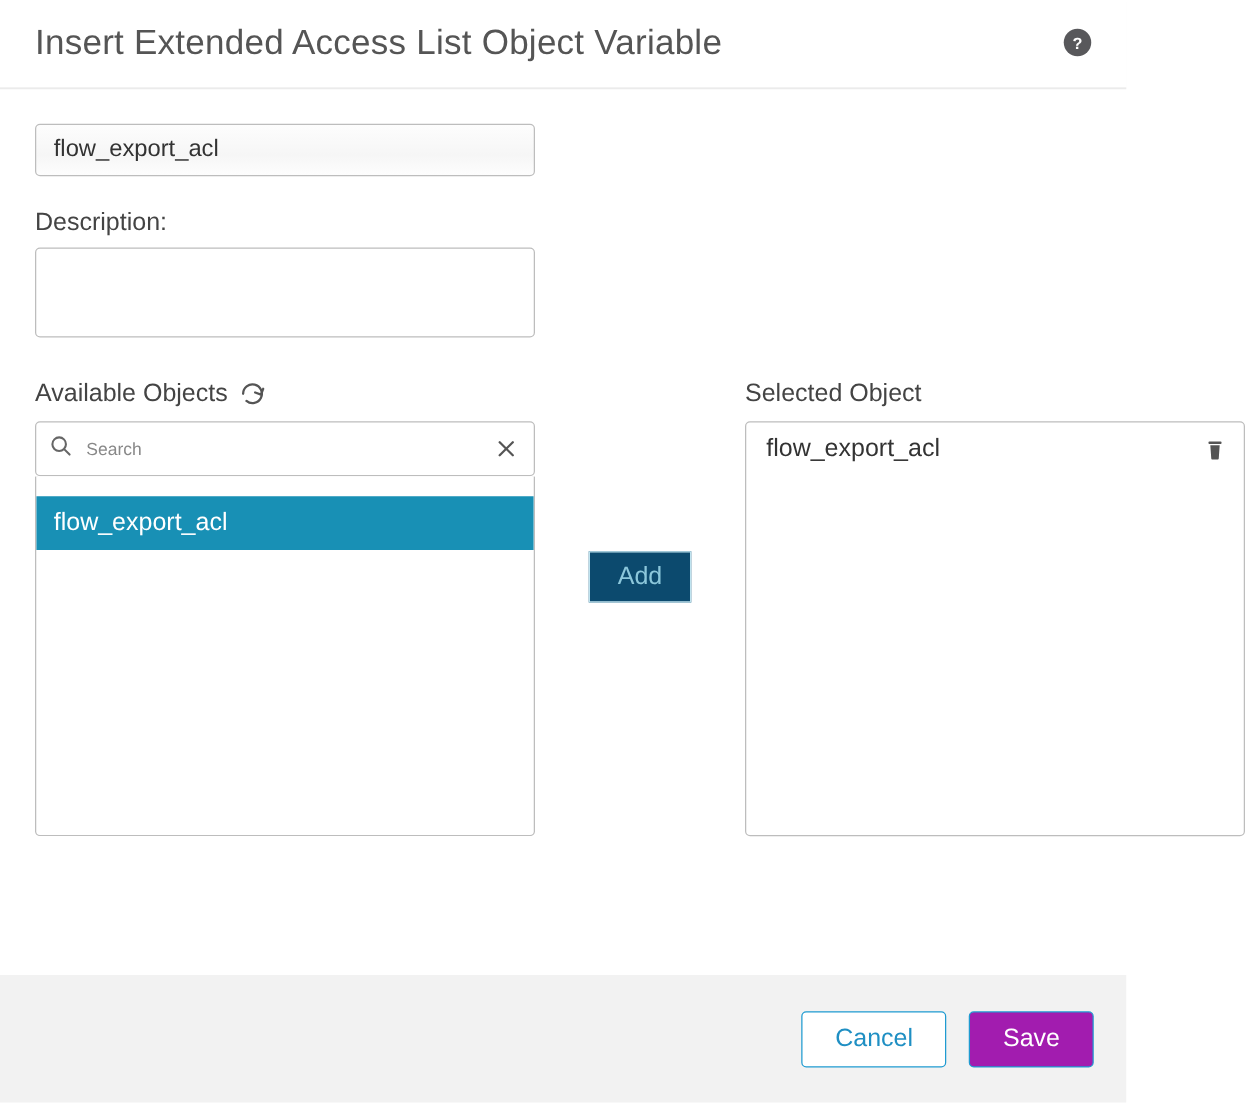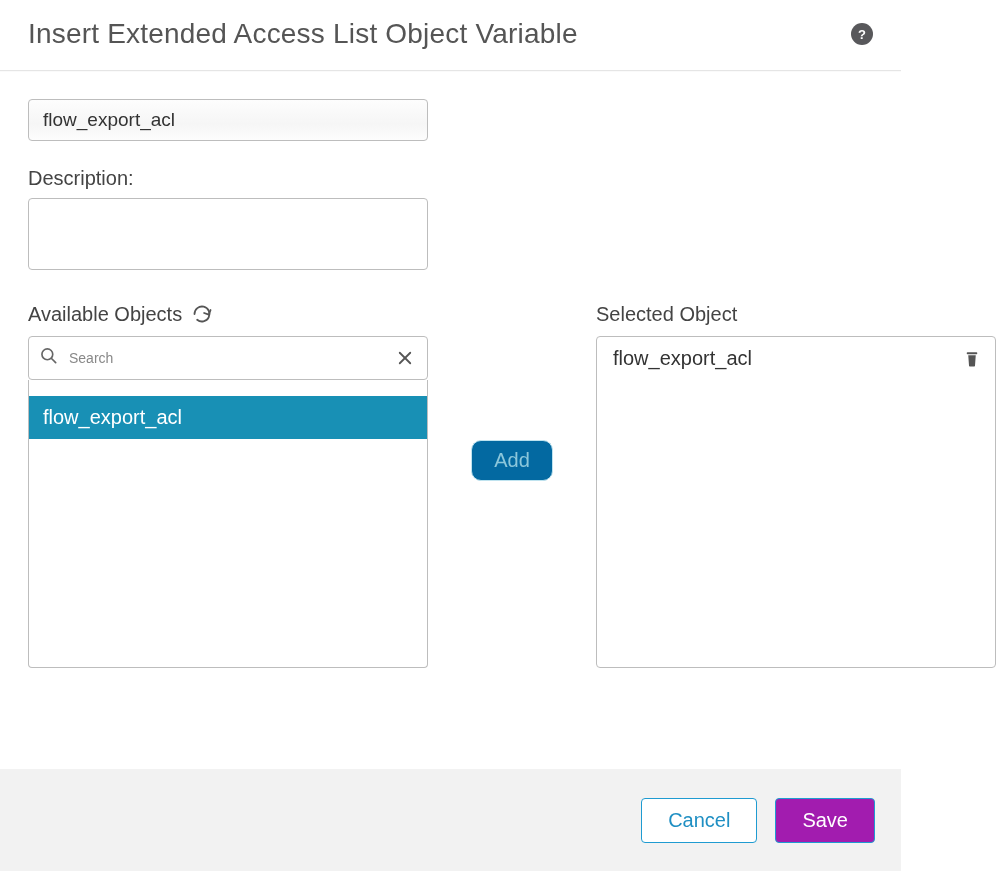--- a/index.html
+++ b/index.html
@@ -126,45 +126,45 @@
     font-size: 20px;
     cursor: pointer;
     color: #333;
   }
   .list-item.selected {
     background: #1890b5;
     color: #fff;
   }
   .add-btn {
     border: 1px solid #bfe3ef;
-    background: #0369a1;
+    background: #0c4a6e;
     color: #8cc7db;
     font-size: 20px;
     padding: 8px 22px;
-    border-radius: 10px;
+    border-radius: 0;
     cursor: default;
   }
   .selected-box {
     width: 400px;
     height: 332px;
     border: 1px solid #bdbdbd;
     border-radius: 4px;
     background: #fff;
     overflow: auto;
   }
   .sel-item {
     display: flex; align-items: center; justify-content: space-between;
     padding: 10px 14px 10px 16px;
     font-size: 20px;
     color: #333;
   }
   .trash-icon { cursor: pointer; display:flex; }
   .footer {
     position: absolute;
-    left: 0; right: 0; bottom: 12px;
+    left: 0; right: 0; bottom: 1px;
     height: 102px;
     background: #f2f2f2;
     display: flex;
     justify-content: flex-end;
     align-items: center;
     gap: 18px;
     padding: 0 26px;
   }
   .btn {
     font-size: 20px;

